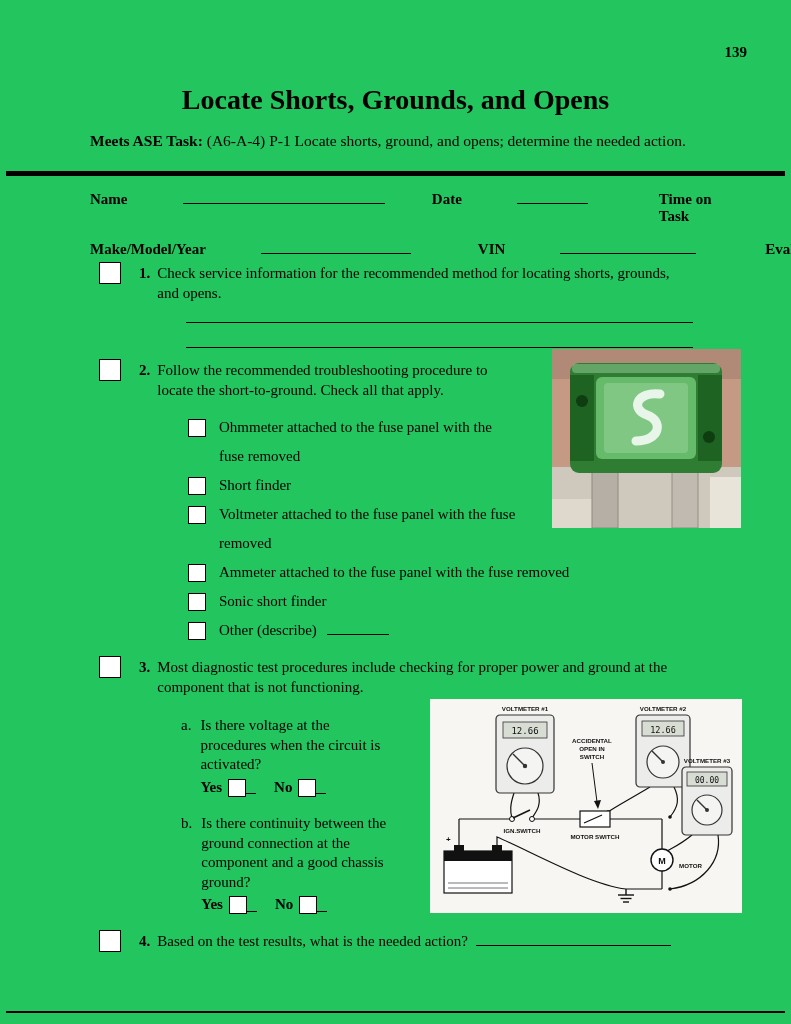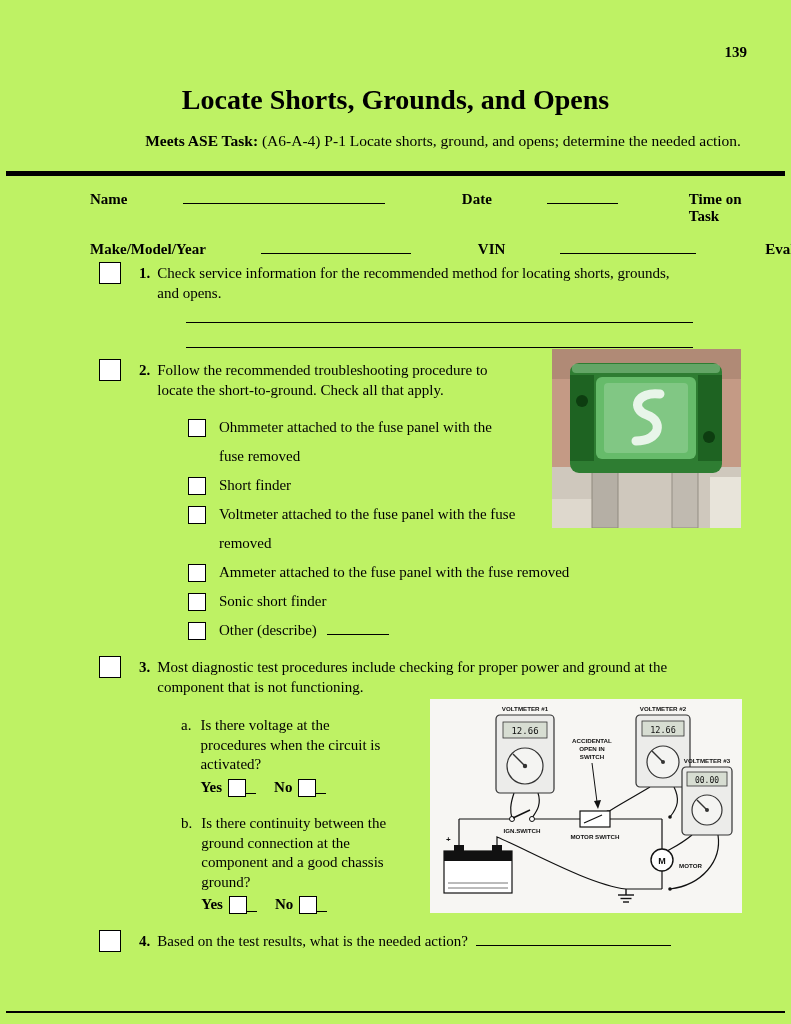--- a/index.html
+++ b/index.html
@@ -1,22 +1,22 @@
 <!DOCTYPE html>
 <html><head>
 <meta charset="utf-8">
 <style>
   html,body{margin:0;padding:0;}
   body{background:#ffffff;}
-  .page{position:relative;width:791px;height:1024px;background:#bef264;color:#000;
+  .page{position:relative;width:791px;height:1024px;background:#22c55e;color:#000;
         font-family:"Liberation Serif",serif;overflow:hidden;font-size:15px;}
   .b{font-weight:bold;}
   .pageno{position:absolute;top:44px;right:44px;font-size:15px;font-weight:bold;}
   .title{position:absolute;top:84px;left:0;width:100%;text-align:center;font-size:28px;font-weight:bold;}
-  .ase{position:absolute;top:132px;left:90px;right:50px;font-size:15.5px;text-align:right;}
+  .ase{position:absolute;top:132px;left:90px;right:50px;font-size:15.5px;}
   .rule{position:absolute;top:171px;left:6px;width:779px;height:5px;background:#000;}
   .bottom-rule{position:absolute;top:1011px;left:6px;width:779px;height:2px;background:#000;}
   .hdr-row{position:absolute;left:90px;display:flex;align-items:baseline;font-size:15px;gap:47px;}
   .ul{display:inline-block;border-bottom:1.4px solid #000;height:14px;}
   .cb{display:inline-block;width:20px;height:20px;border:1.6px solid #000;flex:none;background:#fff;}
   .cbs{display:inline-block;width:16px;height:16px;border:1.4px solid #000;flex:none;background:#fff;}
   .task{position:absolute;left:99px;display:flex;align-items:flex-start;line-height:20px;}
   .task .cb{margin-right:18px;margin-top:-1px;}
   .tnum{font-weight:bold;margin-right:7px;flex:none;}
   .ttext{white-space:pre-line;}
@@ -46,21 +46,21 @@
   <div class="ase">
     <span class="b">Meets ASE Task:</span>
     <span>(A6-A-4) P-1  Locate shorts, ground, and opens; determine the needed action.</span>
   </div>
 
   <div class="rule"></div>
 
   <div class="hdr-row" style="top:189px">
     <span class="b">Name</span>
     <span class="ul" style="width:228px;margin-left:8px"></span>
-    <span class="b" style="margin-left:30px">Date</span>
+    <span class="b" style="margin-left:0">Date</span>
     <span class="ul" style="width:80px;margin-left:8px"></span>
     <span class="b" style="margin-left:24px">Time on Task</span>
     <span class="ul" style="width:80px;margin-left:8px"></span>
   </div>
 
   <div class="hdr-row" style="top:239px">
     <span class="b">Make/Model/Year</span>
     <span class="ul" style="width:150px;margin-left:8px"></span>
     <span class="b" style="margin-left:20px">VIN</span>
     <span class="ul" style="width:136px;margin-left:8px"></span>

